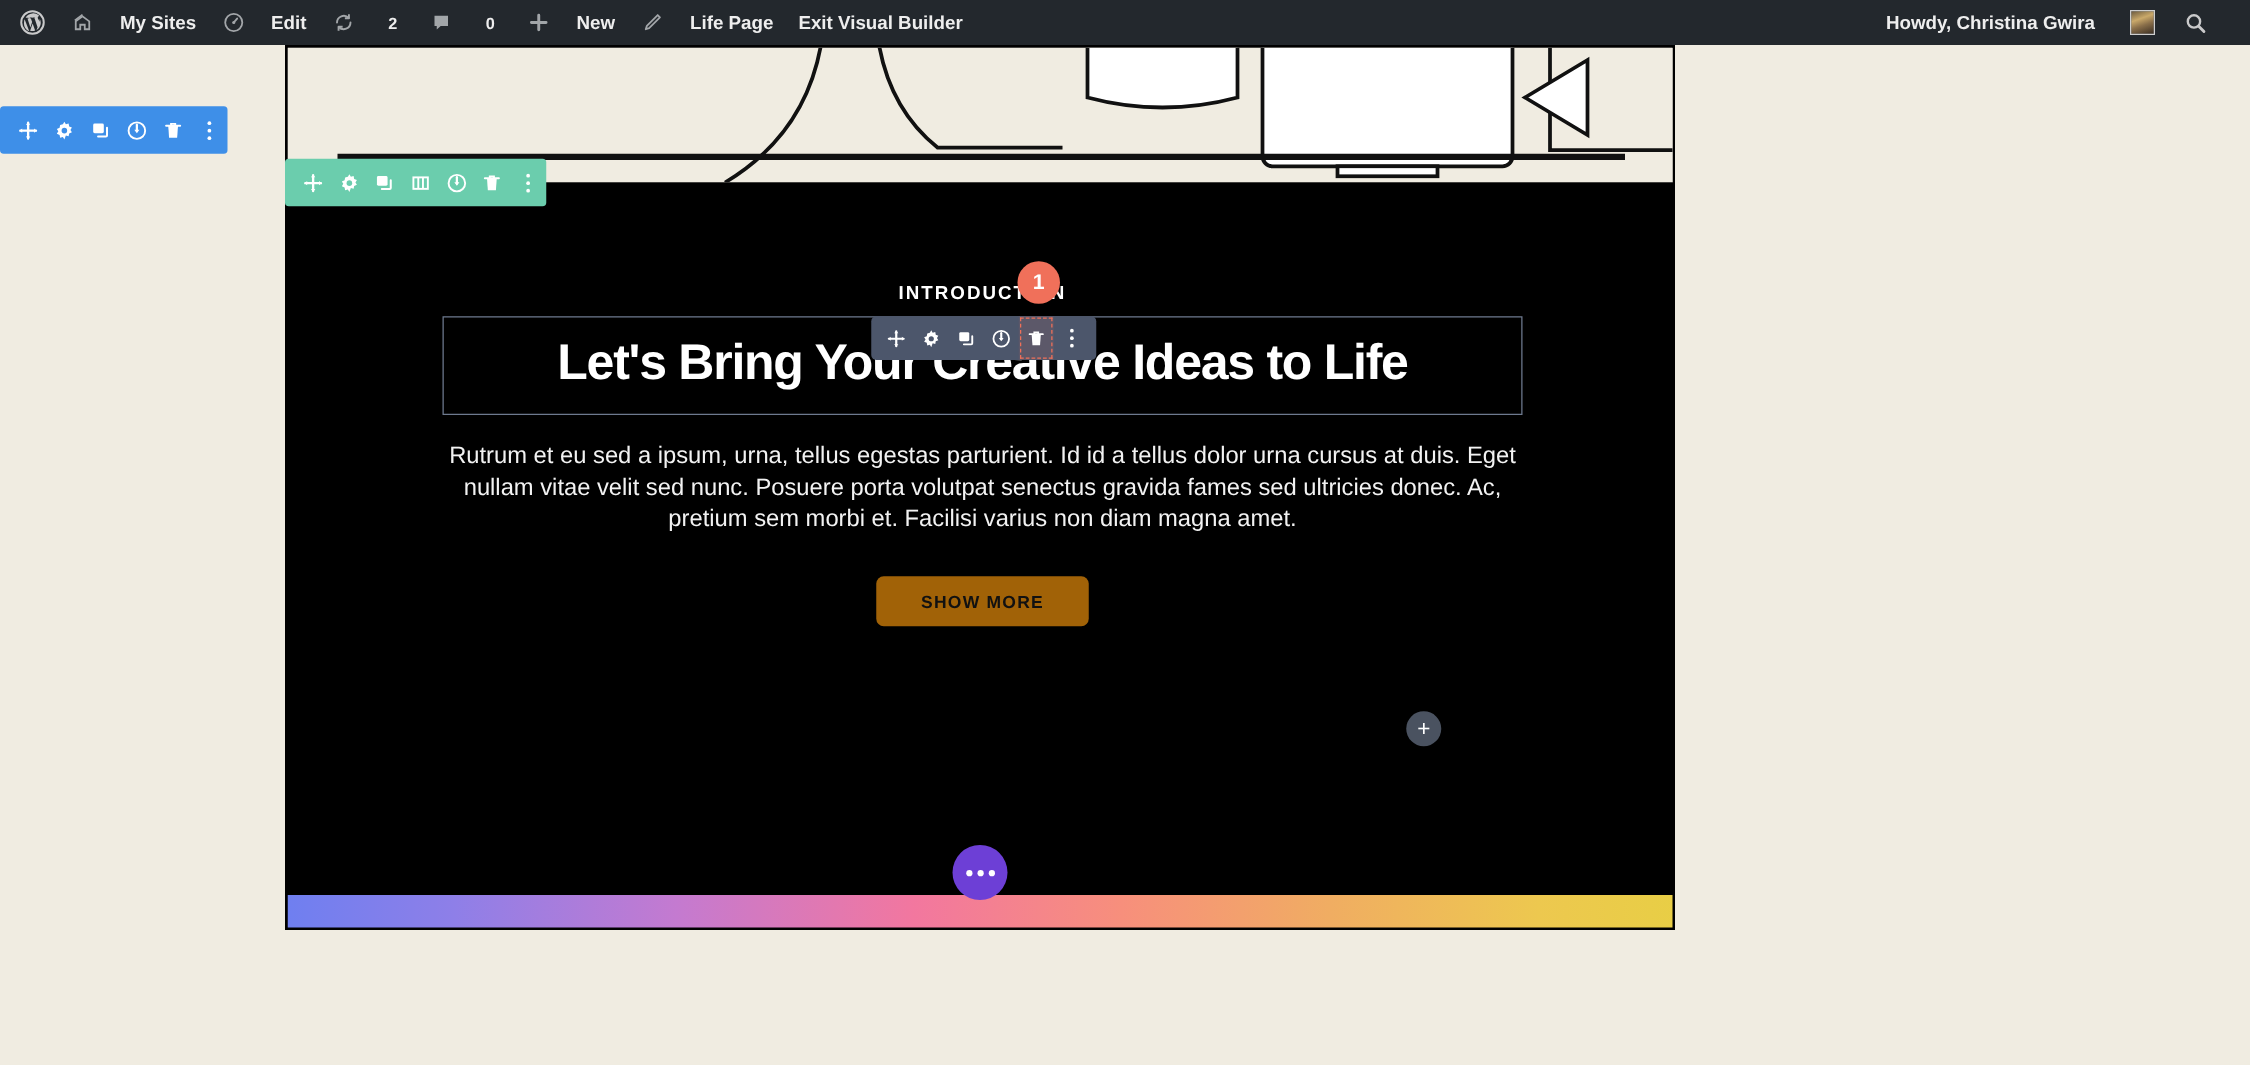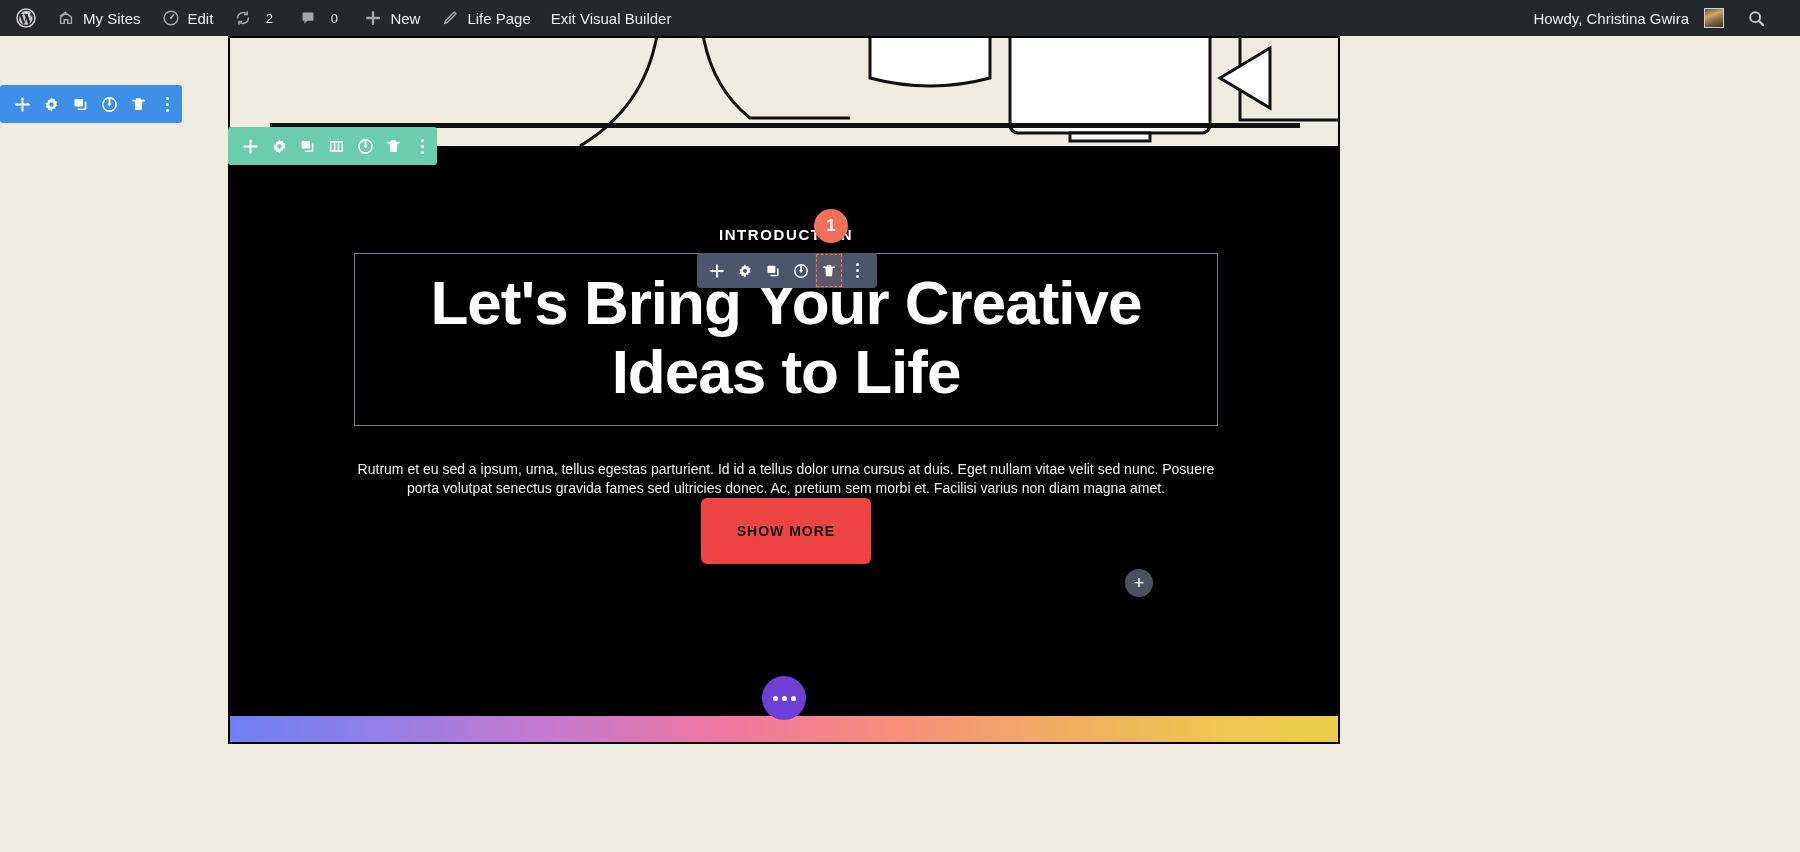--- a/index.html
+++ b/index.html
@@ -14,24 +14,25 @@
   #adminbar {
     position: absolute; top: 0; left: 0;
     width: 1800px; height: 36px;
     background: #23282d;
     color: #eeeeee;
     display: flex; align-items: center;
     font-size: 15px;
     z-index: 100;
   }
   .ab-item {
-    display: flex; align-items: center; gap: 7px;
+    display: flex; align-items: center; gap: 20px;
     height: 36px; padding: 0 10px;
     color: #eeeeee; white-space: nowrap;
     cursor: pointer;
+    font-weight: bold;
   }
   .ab-left { display: flex; align-items: center; padding-left: 6px; }
   .ab-right { display: flex; align-items: center; margin-left: auto; padding-right: 20px; }
   .ab-icon { display: inline-flex; align-items: center; justify-content: center; width: 20px; height: 20px; opacity: .85; }
   .ab-icon svg { display: block; }
   .ab-count {
     display: inline-flex; align-items: center; justify-content: center;
     min-width: 18px; height: 18px; padding: 0 5px;
     font-size: 13px; color: #eee;
   }
@@ -105,33 +106,33 @@
     font-size: 15px; font-weight: bold; letter-spacing: 1.6px; color: #fff;
   }
   #headline-wrap {
     position: relative;
     margin: 10px auto 0;
     width: 864px;
     border: 1px solid #6e7a8f;
     padding: 14px 0 18px;
   }
   #headline {
-    font-size: 62px; line-height: 1.12; font-weight: bold; letter-spacing: -1px;
+    font-size: 40px; line-height: 1.12; font-weight: bold; letter-spacing: -1px;
     color: #fff;
   }
   #body-copy {
-    margin: 34px auto 0; width: 862px;
-    font-size: 14px; line-height: 1.36; color: #f2f2f2;
+    margin: 20px auto 0; width: 862px;
+    font-size: 19px; line-height: 1.36; color: #f2f2f2;
     font-weight: 400;
   }
   #show-more {
-    display: inline-block; 
-    background: #ef4444; color: #111;
+    display: inline-block; margin-top: 32px;
+    background: #a16207; color: #111;
     font-size: 14px; font-weight: bold; letter-spacing: 1px;
-    padding: 25px 36px; border: none; border-radius: 6px;
+    padding: 12px 36px; border: none; border-radius: 6px;
     cursor: pointer; font-family: "Liberation Sans", sans-serif;
   }
   #gradient-bar {
     position: absolute; left: 0; bottom: 0; width: 1112px; height: 30px;
     background: linear-gradient(90deg,#6f7ff0 0%, #8e7fe8 12%, #c47ad0 28%, #f2779f 45%, #f78f7c 60%, #f0ad62 75%, #edc84f 90%, #e8ce45 100%);
   }
 
   
   .add-circle {
     position: absolute;

